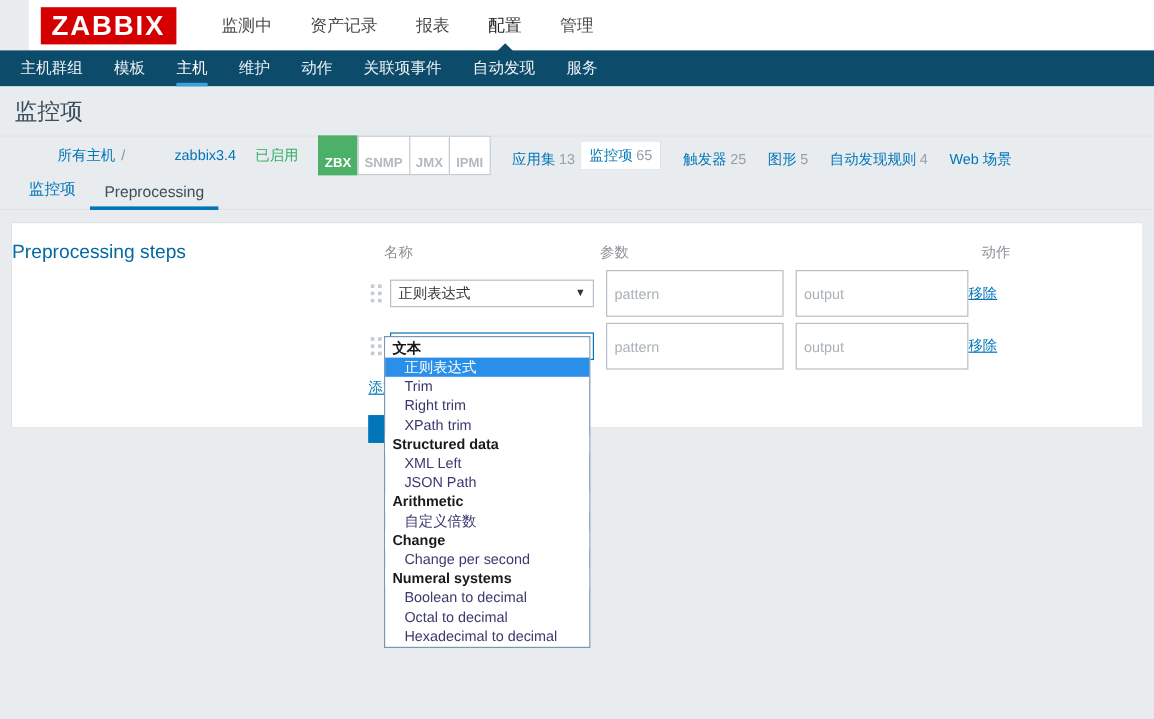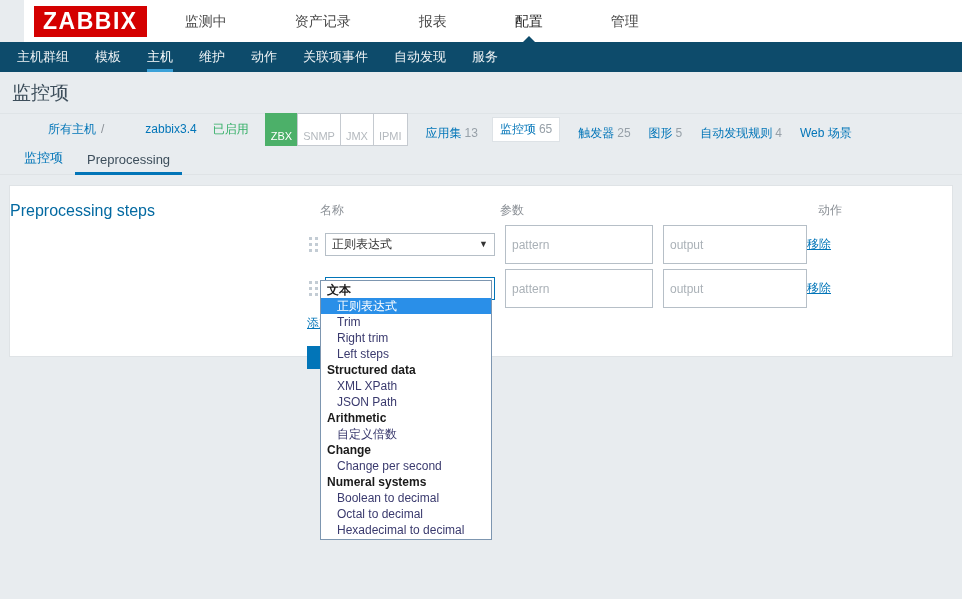--- a/index.html
+++ b/index.html
@@ -35,21 +35,20 @@
     letter-spacing: 1.5px;
     padding: 2px 9px 3px 9px;
     line-height: 26px;
     font-family: "Liberation Sans", sans-serif;
     margin-right: 22px;
     user-select: none;
   }
   .main-menu {
     display: flex;
     height: 42px;
-    gap: 36px;
   }
   .main-menu-item {
     font-size: 14px;
     color: #4a4a4a;
     padding: 0 16px;
     line-height: 42px;
     cursor: pointer;
     position: relative;
     white-space: nowrap;
   }
@@ -141,21 +140,21 @@
   .crumb-status {
     color: #34af67;
     margin-left: 16px;
   }
   .proto-group {
     display: flex;
     margin-left: 16px;
   }
   .proto {
     font-size: 11px;
-    font-weight: normal;
+    font-weight: bold;
     padding: 16px 5px 2px 5px;
     line-height: 13px;
     border: 1px solid #c5cad0;
     border-right: none;
     color: #b4b9be;
     background: #ffffff;
     user-select: none;
   }
   .proto:last-child { border-right: 1px solid #c5cad0; }
   .proto.active {
@@ -169,21 +168,21 @@
     cursor: pointer;
   }
   .crumb-item .cnt {
     color: #97a0a8;
     margin-left: 3px;
   }
   .crumb-item.boxed {
     background: #ffffff;
     border: 1px solid #dde2e6;
     padding: 3px 7px;
-    margin-left: 14px;
+    margin-left: 4px;
   }
 
   
   .content-tabs {
     display: flex;
     align-items: flex-end;
     height: 30px;
     padding-left: 12px;
     background: #e8ecef;
     border-bottom: 1px solid #dfe3e6;
@@ -497,23 +496,23 @@
     <button class="btn-default">克隆</button>
   </div>
 
 </div>
 
 <div class="dropdown">
     <div class="dd-group">文本</div>
     <div class="dd-opt selected">正则表达式</div>
     <div class="dd-opt">Trim</div>
     <div class="dd-opt">Right trim</div>
-    <div class="dd-opt">Left steps</div>
+    <div class="dd-opt">XPath trim</div>
     <div class="dd-group">Structured data</div>
-    <div class="dd-opt">XML XPath</div>
+    <div class="dd-opt">XML Left</div>
     <div class="dd-opt">JSON Path</div>
     <div class="dd-group">Arithmetic</div>
     <div class="dd-opt">自定义倍数</div>
     <div class="dd-group">Change</div>
     <div class="dd-opt">Change per second</div>
     <div class="dd-group">Numeral systems</div>
     <div class="dd-opt">Boolean to decimal</div>
     <div class="dd-opt">Octal to decimal</div>
     <div class="dd-opt">Hexadecimal to decimal</div>
   </div>

